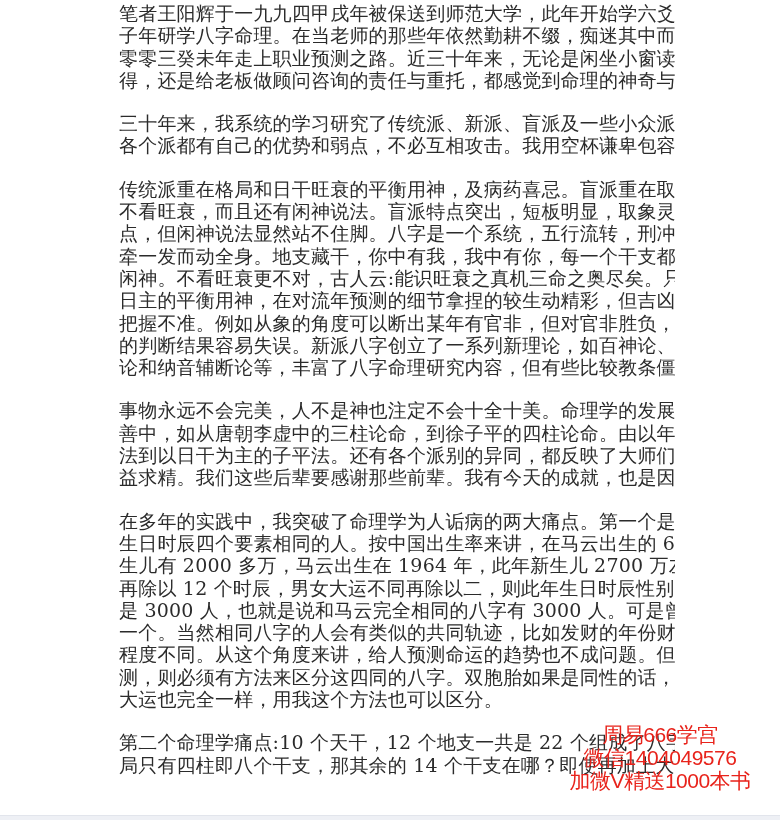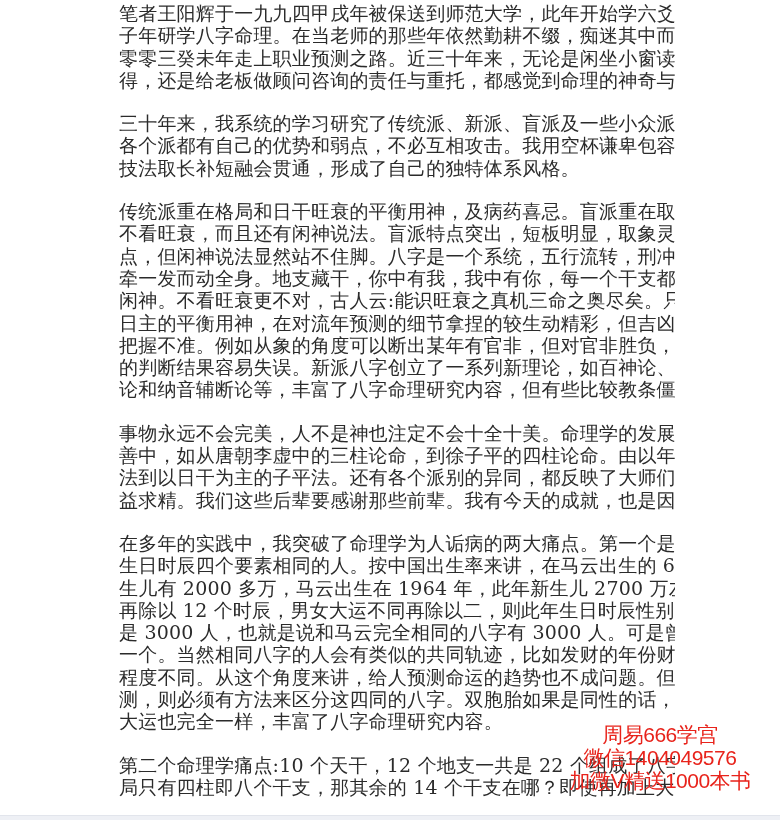--- a/index.html
+++ b/index.html
@@ -32,21 +32,20 @@
 <div class="page">
   <div class="para">
     <span class="line">笔者王阳辉于一九九四甲戌年被保送到师范大学，此年开始学六爻，一九九六丙</span>
     <span class="line">子年研学八字命理。在当老师的那些年依然勤耕不缀，痴迷其中而自得其乐。二</span>
     <span class="line">零零三癸未年走上职业预测之路。近三十年来，无论是闲坐小窗读周易的怡然自</span>
     <span class="line">得，还是给老板做顾问咨询的责任与重托，都感觉到命理的神奇与巨大实用价值。</span>
   </div>
   <div class="para">
     <span class="line">三十年来，我系统的学习研究了传统派、新派、盲派及一些小众派系的思路技法。</span>
     <span class="line">各个派都有自己的优势和弱点，不必互相攻击。我用空杯谦卑包容心态，将各派</span>
-    <span class="line">技法取长补短融会贯通，形成了自己的独特体系风格。</span>
   </div>
   <div class="para">
     <span class="line">传统派重在格局和日干旺衰的平衡用神，及病药喜忌。盲派重在取象体用主宾且</span>
     <span class="line">不看旺衰，而且还有闲神说法。盲派特点突出，短板明显，取象灵活是其最大优</span>
     <span class="line">点，但闲神说法显然站不住脚。八字是一个系统，五行流转，刑冲合害互相联动，</span>
     <span class="line">牵一发而动全身。地支藏干，你中有我，我中有你，每一个干支都有用，不存在</span>
     <span class="line">闲神。不看旺衰更不对，古人云:能识旺衰之真机三命之奥尽矣。只读象而不看</span>
     <span class="line">日主的平衡用神，在对流年预测的细节拿捏的较生动精彩，但吉凶成败结果往往</span>
     <span class="line">把握不准。例如从象的角度可以断出某年有官非，但对官非胜负，对我有益无益</span>
     <span class="line">的判断结果容易失误。新派八字创立了一系列新理论，如百神论、反断论、空亡</span>
@@ -60,21 +59,21 @@
   </div>
   <div class="para">
     <span class="line">在多年的实践中，我突破了命理学为人诟病的两大痛点。第一个是四同八字，即</span>
     <span class="line">生日时辰四个要素相同的人。按中国出生率来讲，在马云出生的 60 年代每年新</span>
     <span class="line">生儿有 2000 多万，马云出生在 1964 年，此年新生儿 2700 万左右。除以 365 天，</span>
     <span class="line">再除以 12 个时辰，男女大运不同再除以二，则此年生日时辰性别完全相同的人</span>
     <span class="line">是 3000 人，也就是说和马云完全相同的八字有 3000 人。可是曾经的马首富只有</span>
     <span class="line">一个。当然相同八字的人会有类似的共同轨迹，比如发财的年份财运都好，只是</span>
     <span class="line">程度不同。从这个角度来讲，给人预测命运的趋势也不成问题。但如果要精细预</span>
     <span class="line">测，则必须有方法来区分这四同的八字。双胞胎如果是同性的话，生日时辰八字</span>
-    <span class="line">大运也完全一样，丰富了八字命理研究内容。</span>
+    <span class="line">大运也完全一样，用我这个方法也可以区分。</span>
   </div>
   <div class="para">
     <span class="line">第二个命理学痛点:10 个天干，12 个地支一共是 22 个组成了八字系统。但原命</span>
     <span class="line">局只有四柱即八个干支，那其余的 14 个干支在哪？即使再加上大运流年 4 个干</span>
 
   </div>
 </div>
 
 <div class="watermark">
   <span class="wl">周易666学宫</span>

